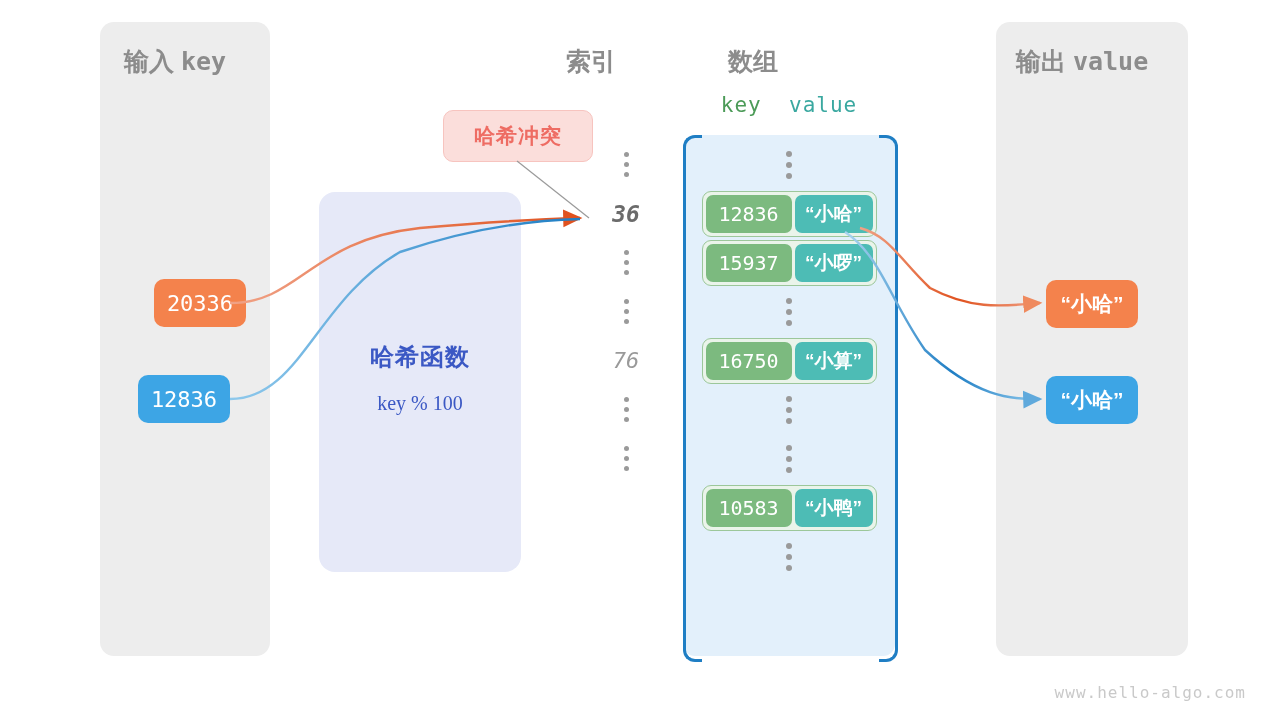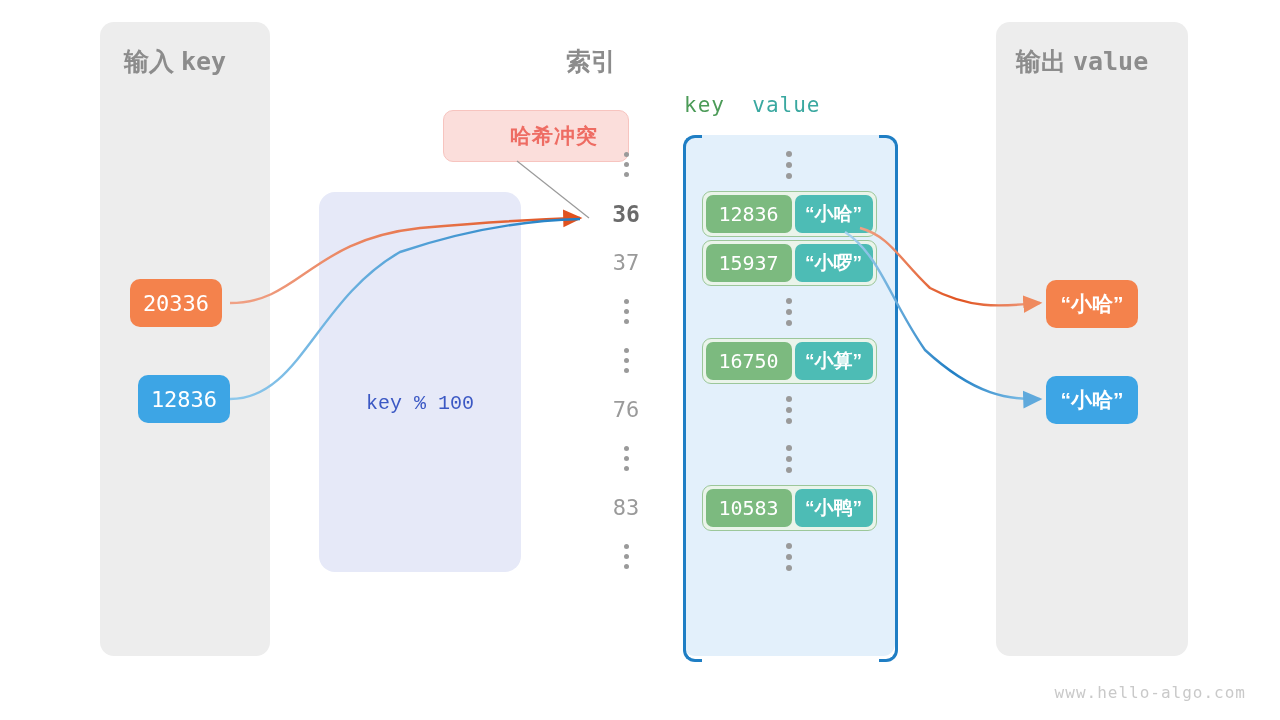--- a/index.html
+++ b/index.html
@@ -37,62 +37,61 @@
     font-weight:bold;
     font-size:25px;
     white-space:nowrap;
     text-align:left;
   }
   #head-index{left:566px;top:45px;width:120px;}
   #head-array{left:728px;top:45px;width:120px;}
 
   #head-kv{
     position:absolute;left:684px;top:93px;width:210px;
-    text-align:left;font-size:21px;letter-spacing:1px;
+    text-align:center;font-size:21px;letter-spacing:1px;
     font-family:"DejaVu Sans Mono","Liberation Mono",monospace;
     white-space:nowrap;
   }
   #head-kv .k{color:#4c9b58;}
   #head-kv .v{color:#3aa8a0;}
 
   
   #collision{
     position:absolute;left:443px;top:110px;
     width:148px;height:50px;
     background:#fbdedb;
     border:1.5px solid #f7c4bf;
     border-radius:10px;
     display:flex;align-items:center;justify-content:center;
     color:#ee6c63;font-weight:bold;font-size:21px;
     letter-spacing:1px;
-    padding-left:36px;
   }
 
   
   #hashbox{
     position:absolute;left:319px;top:192px;
     width:202px;height:380px;
     background:#e6e9f8;
     border-radius:16px;
   }
   #hash-name{
     position:absolute;left:319px;top:341px;width:202px;
     text-align:center;color:#3b58c4;font-weight:bold;font-size:24px;
     letter-spacing:1px;
   }
   #hash-expr{
     position:absolute;left:319px;top:392px;width:202px;
     text-align:center;color:#3b58c4;font-size:20px;
-    font-family:Liberation Mono, monospace;
+    font-family:Liberation Serif, serif;
   }
 
   
   #index-col{position:absolute;left:566px;top:140px;width:120px;}
   .idx-row{height:49px;display:flex;align-items:center;justify-content:center;}
-  .idx-num{color:#9a9a9a;font-size:22px;font-family:"DejaVu Sans Mono","Liberation Mono",monospace;}
+  .idx-num{color:#9a9a9a;font-size:22px;font-family:"DejaVu Sans Mono","Liberation Mono",monospace;font-style:italic;}
   .idx-num.hl{color:#6b6b6b;font-weight:bold;font-size:23px;}
   .vdots{display:flex;flex-direction:column;gap:5px;align-items:center;}
   .vdots i{width:5px;height:5px;border-radius:50%;background:#9a9a9a;display:block;}
 
   
   #array-box{
     position:absolute;left:683px;top:135px;
     width:212px;height:521px;
     background:#e3f0fb;
     border-radius:12px;
@@ -127,21 +126,21 @@
   .pill{
     position:absolute;height:48px;
     display:flex;align-items:center;justify-content:center;
     color:#fff;border-radius:10px;
     font-size:22px;
   }
   .pill.num{font-family:"DejaVu Sans Mono","Liberation Mono",monospace;}
   .pill.txt{font-weight:bold;font-size:21px;}
   .orange{background:#f4824c;}
   .blue{background:#3da5e5;}
-  #key-a{left:130px;top:279px;width:92px;text-align:right;}
+  #key-a{left:154px;top:279px;width:92px;text-align:right;}
   #key-b{left:138px;top:375px;width:92px;}
   #out-a{left:1046px;top:280px;width:92px;}
   #out-b{left:1046px;top:376px;width:92px;}
 
   
   #wires{position:absolute;left:0;top:0;width:1280px;height:720px;}
 
   
   #watermark{
     position:absolute;right:34px;bottom:18px;
@@ -155,49 +154,48 @@
 <div id="stage">
 
   <div class="panel" id="panel-input"></div>
   <div class="panel" id="panel-output"></div>
 
   <div class="panel-title" id="title-input"><span>输入</span> <span class="mono">key</span></div>
 
   <div class="panel-title" id="title-output"><span>输出</span> <span class="mono">value</span></div>
 
   <div class="col-head" id="head-index">索引</div>
+  <div class="col-head" id="head-array">数组</div>
 
   <div id="head-kv"><span class="k">key</span>&nbsp;&nbsp;<span class="v">value</span></div>
 
   <div id="collision">
       <span>哈希冲突</span>
     </div>
 
   <div id="hashbox"></div>
+  <div id="hash-name">哈希函数</div>
   <div id="hash-expr">key % 100</div>
 
   <div id="array-box"></div>
   <div class="bracket" id="bracket-left"></div>
   <div class="bracket" id="bracket-right"></div>
 
   <div id="index-col">
       <div class="idx-row">
         <div class="vdots">
           <i></i>
           <i></i>
           <i></i>
         </div>
       </div>
       <div class="idx-row">
         <span class="idx-num hl">36</span>
       </div>
       <div class="idx-row">
-        <span class="idx-num">37</span>
-      </div>
-      <div class="idx-row">
         <div class="vdots">
           <i></i>
           <i></i>
           <i></i>
         </div>
       </div>
       <div class="idx-row">
         <div class="vdots">
           <i></i>
           <i></i>
@@ -206,23 +204,20 @@
       </div>
       <div class="idx-row">
         <span class="idx-num">76</span>
       </div>
       <div class="idx-row">
         <div class="vdots">
           <i></i>
           <i></i>
           <i></i>
         </div>
-      </div>
-      <div class="idx-row">
-        <span class="idx-num">83</span>
       </div>
       <div class="idx-row">
         <div class="vdots">
           <i></i>
           <i></i>
           <i></i>
         </div>
       </div>
     </div>
   <div id="array-col">

